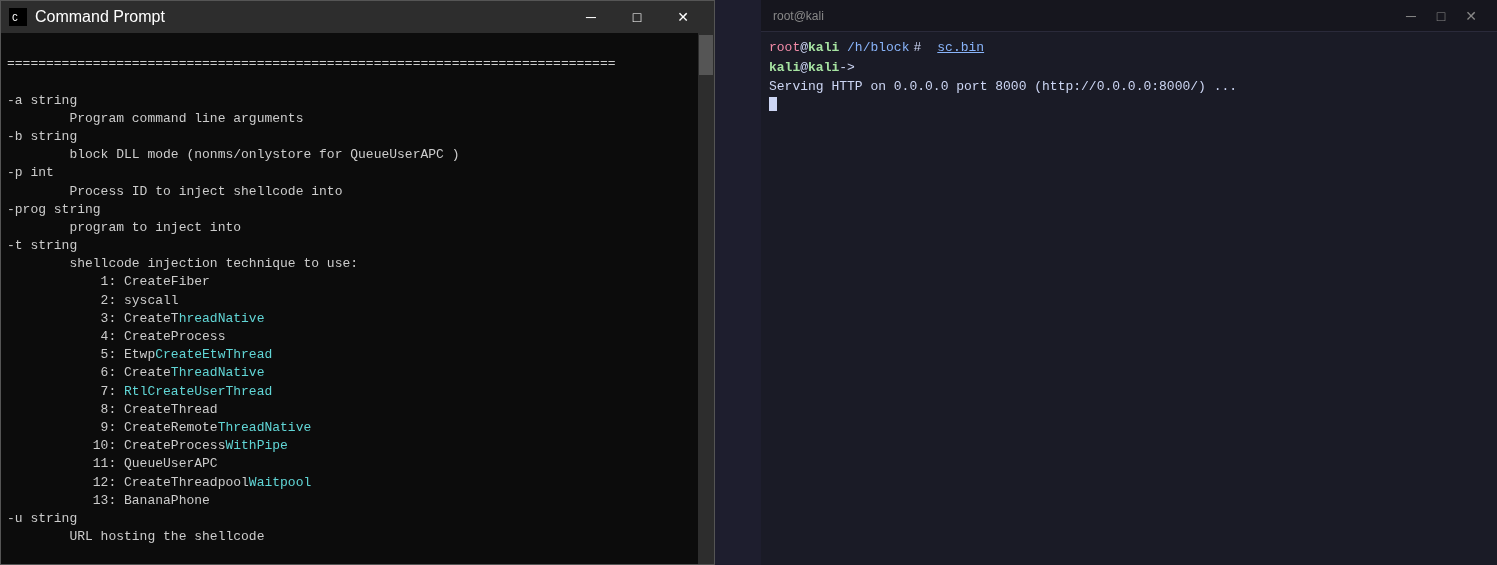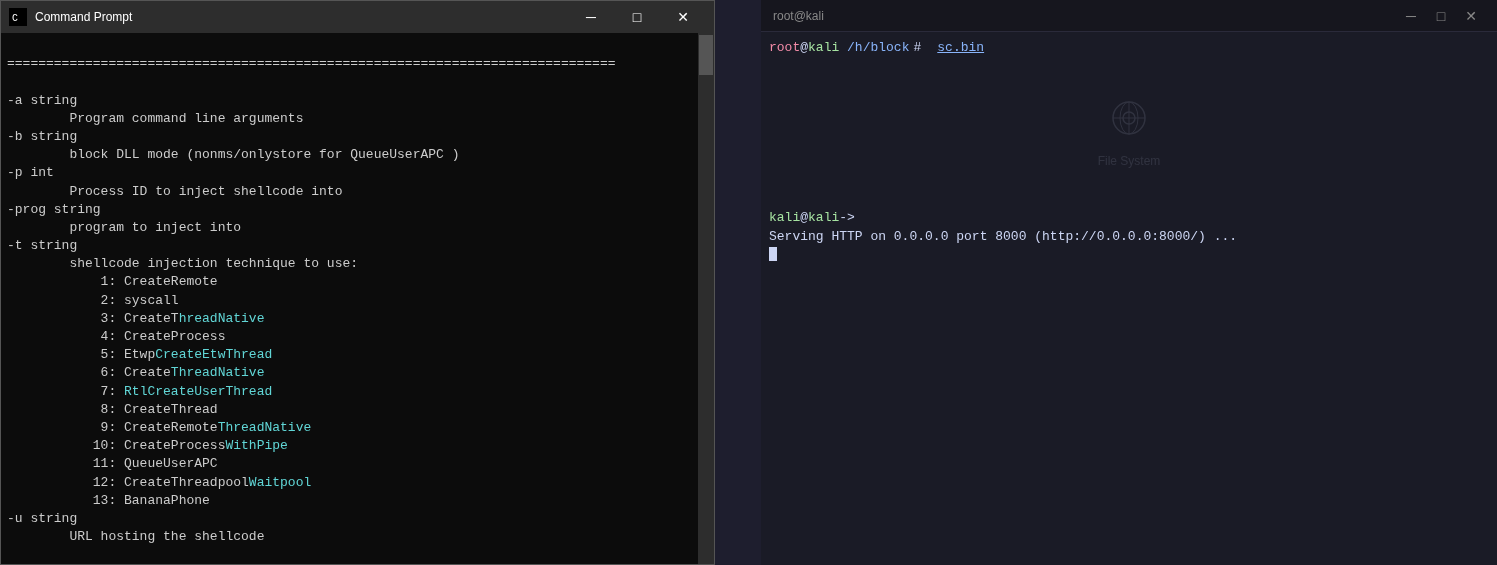--- a/index.html
+++ b/index.html
@@ -45,21 +45,21 @@
     }
 
     .cmd-icon svg {
       width: 14px;
       height: 14px;
     }
 
     .cmd-title {
       flex: 1;
       color: #fff;
-      font-size: 12px;
+      font-size: 16px;
       font-family: 'Segoe UI', Arial, sans-serif;
     }
 
     .cmd-controls {
       display: flex;
       gap: 0;
     }
 
     .cmd-control-btn {
       width: 46px;
@@ -183,21 +183,21 @@
     }
 
     .kali-line {
       display: flex;
       flex-wrap: nowrap;
       align-items: baseline;
     }
 
     .kali-prompt-root { color: #f38ba8; font-weight: normal; }
     .kali-prompt-at { color: #cdd6f4; }
-    .kali-prompt-host { color: #a6e3a1; font-weight: normal; }
+    .kali-prompt-host { color: #a6e3a1; font-weight: bold; }
     .kali-prompt-path { color: #89b4fa; }
     .kali-prompt-hash { color: #cdd6f4; margin: 0 4px; }
     .kali-cmd-main { color: #cdd6f4; }
     .kali-cmd-green { color: #a6e3a1; }
     .kali-cmd-url { color: #89b4fa; text-decoration: underline; padding-left: 12px; }
 
     .kali-os-icon {
       width: 50px;
       height: 50px;
     }
@@ -241,21 +241,21 @@
 <span>-a string</span>
 <span>        Program command line arguments</span>
 <span>-b string</span>
 <span>        block DLL mode (nonms/onlystore for QueueUserAPC )</span>
 <span>-p int</span>
 <span>        Process ID to inject shellcode into</span>
 <span>-prog string</span>
 <span>        program to inject into</span>
 <span>-t string</span>
 <span>        shellcode injection technique to use:</span>
-<span>            1: CreateRemote</span>
+<span>            1: CreateFiber</span>
 <span>            2: syscall</span>
 <span>            3: CreateT<span class="cyan">hreadNative</span></span>
 <span>            4: CreateProcess</span>
 <span>            5: Etwp<span class="cyan">CreateEtwThread</span></span>
 <span>            6: Create<span class="cyan">ThreadNative</span></span>
 <span>            7: <span class="cyan">RtlCreateUserThread</span></span>
 <span>            8: CreateThread</span>
 <span>            9: CreateRemote<span class="cyan">ThreadNative</span></span>
 <span>           10: CreateProcess<span class="cyan">WithPipe</span></span>
 <span>           11: QueueUserAPC</span>
@@ -285,30 +285,20 @@
     <div class="kali-line">
       <span class="kali-prompt-root">root</span>
       <span class="kali-prompt-at">@</span>
       <span class="kali-prompt-host">kali</span>
       <span>&nbsp;</span>
       <span class="kali-prompt-path">/h/block</span>
       <span class="kali-prompt-hash">#</span>
         <span class="kali-cmd-url">sc.bin</span>
     </div>
 
-    <div style="height:130px; display:flex; flex-direction:column; align-items:center; justify-content:center; opacity:0.12; margin: 10px 0;">
-      <svg class="kali-os-icon" viewBox="0 0 50 50" fill="none">
-        <circle cx="25" cy="22" r="16" stroke="#cdd6f4" stroke-width="1.5"></circle>
-        <circle cx="25" cy="22" r="6" stroke="#cdd6f4" stroke-width="1.5"></circle>
-        <line x1="25" y1="6" x2="25" y2="38" stroke="#cdd6f4" stroke-width="1"></line>
-        <line x1="9" y1="22" x2="41" y2="22" stroke="#cdd6f4" stroke-width="1"></line>
-        <ellipse cx="25" cy="22" rx="9" ry="16" stroke="#cdd6f4" stroke-width="1"></ellipse>
-      </svg>
-      <span class="kali-os-label" style="color:#cdd6f4; font-family:sans-serif; font-size:12px; margin-top:6px;">File System</span>
-    </div>
 
     <div class="kali-line">
       <span class="kali-prompt-host">kali</span>
       <span class="kali-prompt-at">@</span>
       <span class="kali-prompt-host">kali</span>
       <span class="kali-cmd-main"> -&gt; </span>
     </div>
 
     <div class="kali-line">
       <span class="kali-cmd-main">Serving HTTP on 0.0.0.0 port 8000 (http://0.0.0.0:8000/) ...</span>

